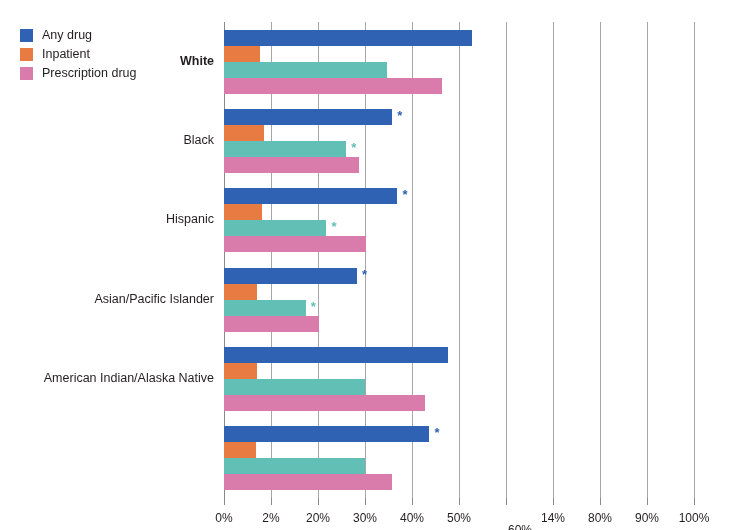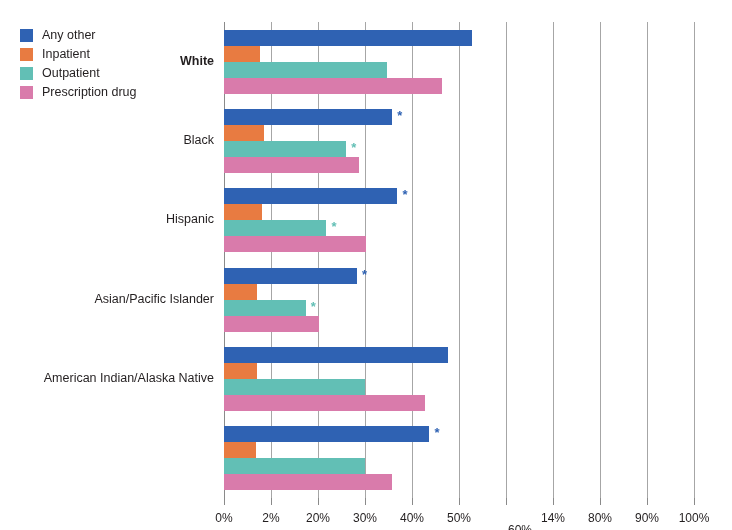--- a/index.html
+++ b/index.html
@@ -134,29 +134,25 @@
   }
 </style>
 </head>
 <body>
 
 <div id="figure">
 
   <div id="legend">
       <div class="legend-item">
         <span class="legend-swatch" style="background: rgb(47, 98, 179);"></span>
-        <span class="legend-label">Any other</span>
+        <span class="legend-label">Any drug</span>
       </div>
       <div class="legend-item">
         <span class="legend-swatch" style="background: rgb(232, 123, 65);"></span>
         <span class="legend-label">Inpatient</span>
-      </div>
-      <div class="legend-item">
-        <span class="legend-swatch" style="background: rgb(98, 191, 181);"></span>
-        <span class="legend-label">Outpatient</span>
       </div>
       <div class="legend-item">
         <span class="legend-swatch" style="background: rgb(217, 123, 171);"></span>
         <span class="legend-label">Prescription drug</span>
       </div>
     </div>
 
   <div id="cat-labels">
       <div class="cat-label is-reference" style="top: 31.6667px;">White</div>
       <div class="cat-label" style="top: 190.333px;">Hispanic</div>

